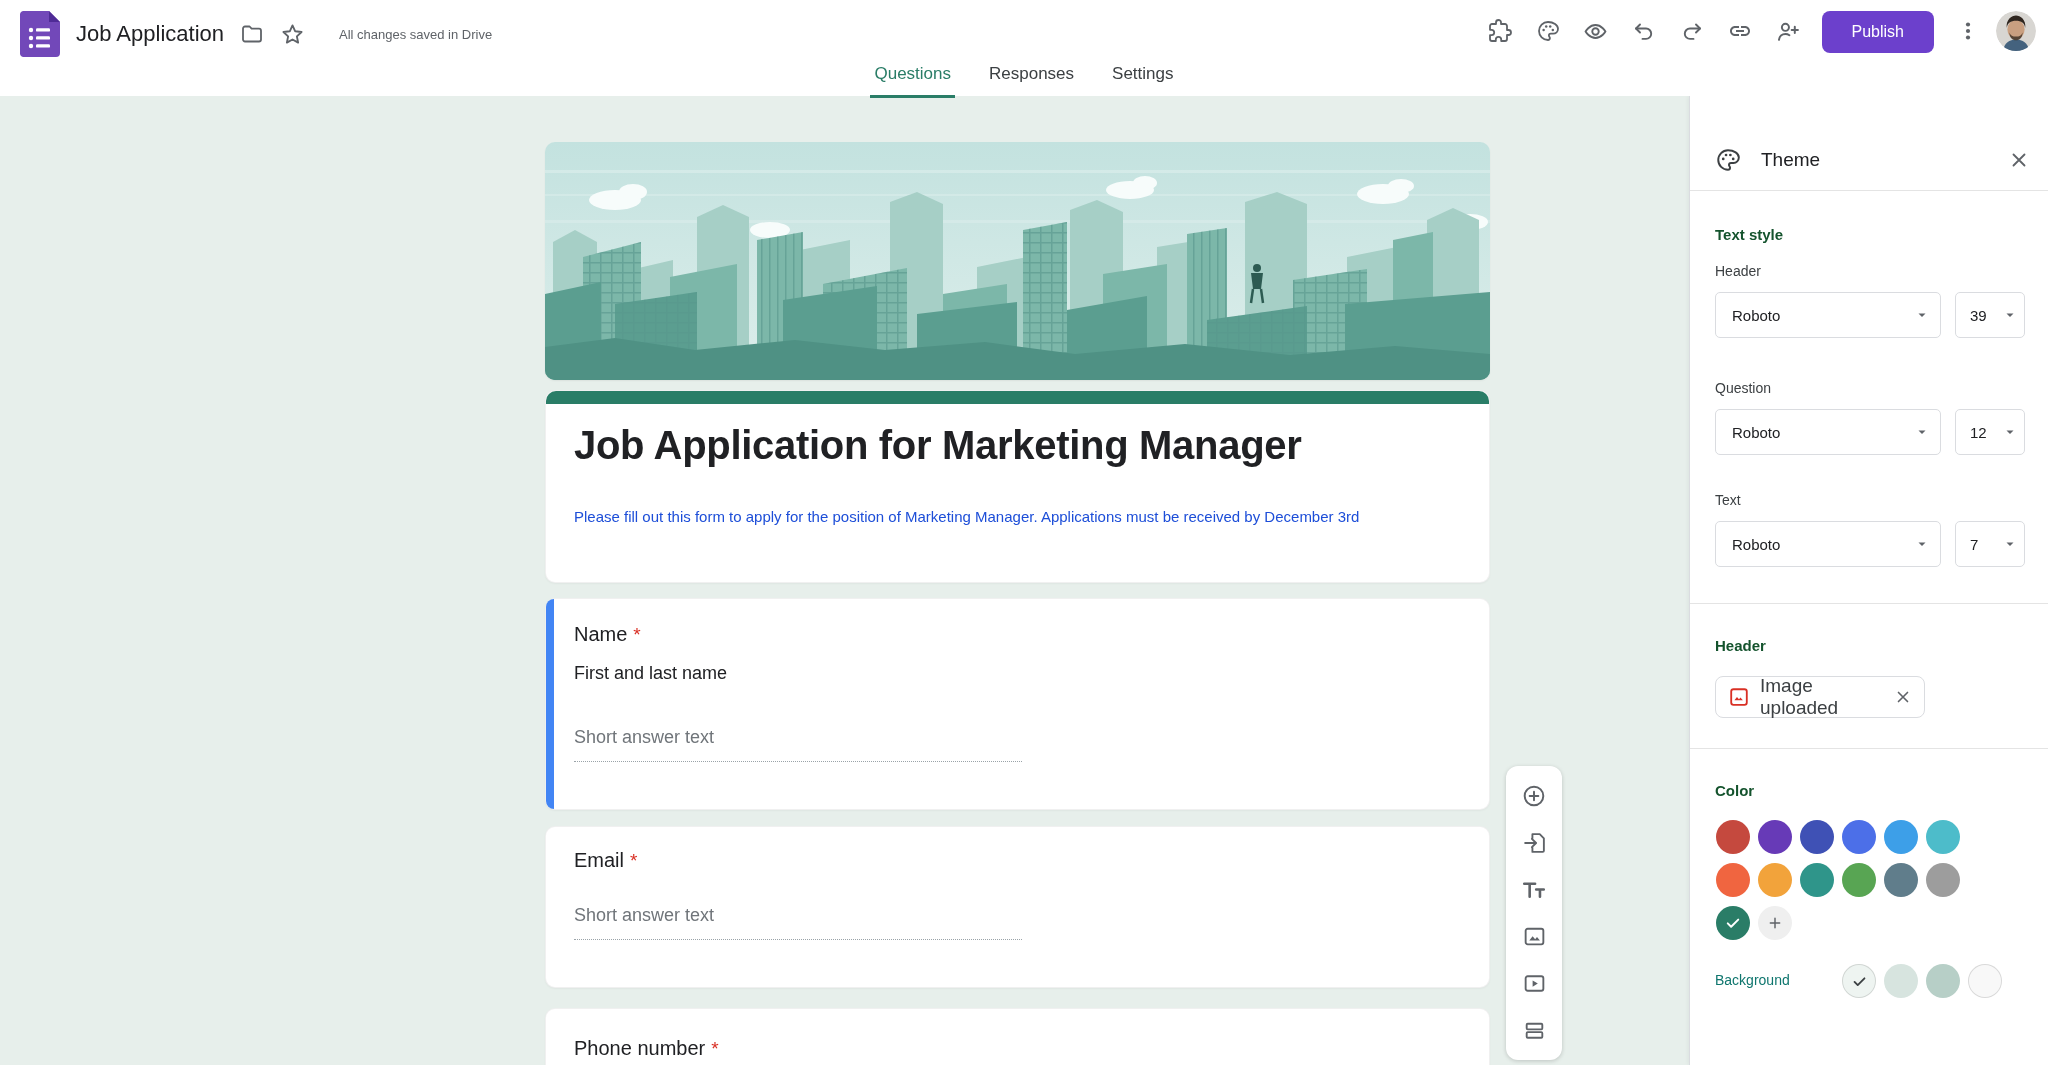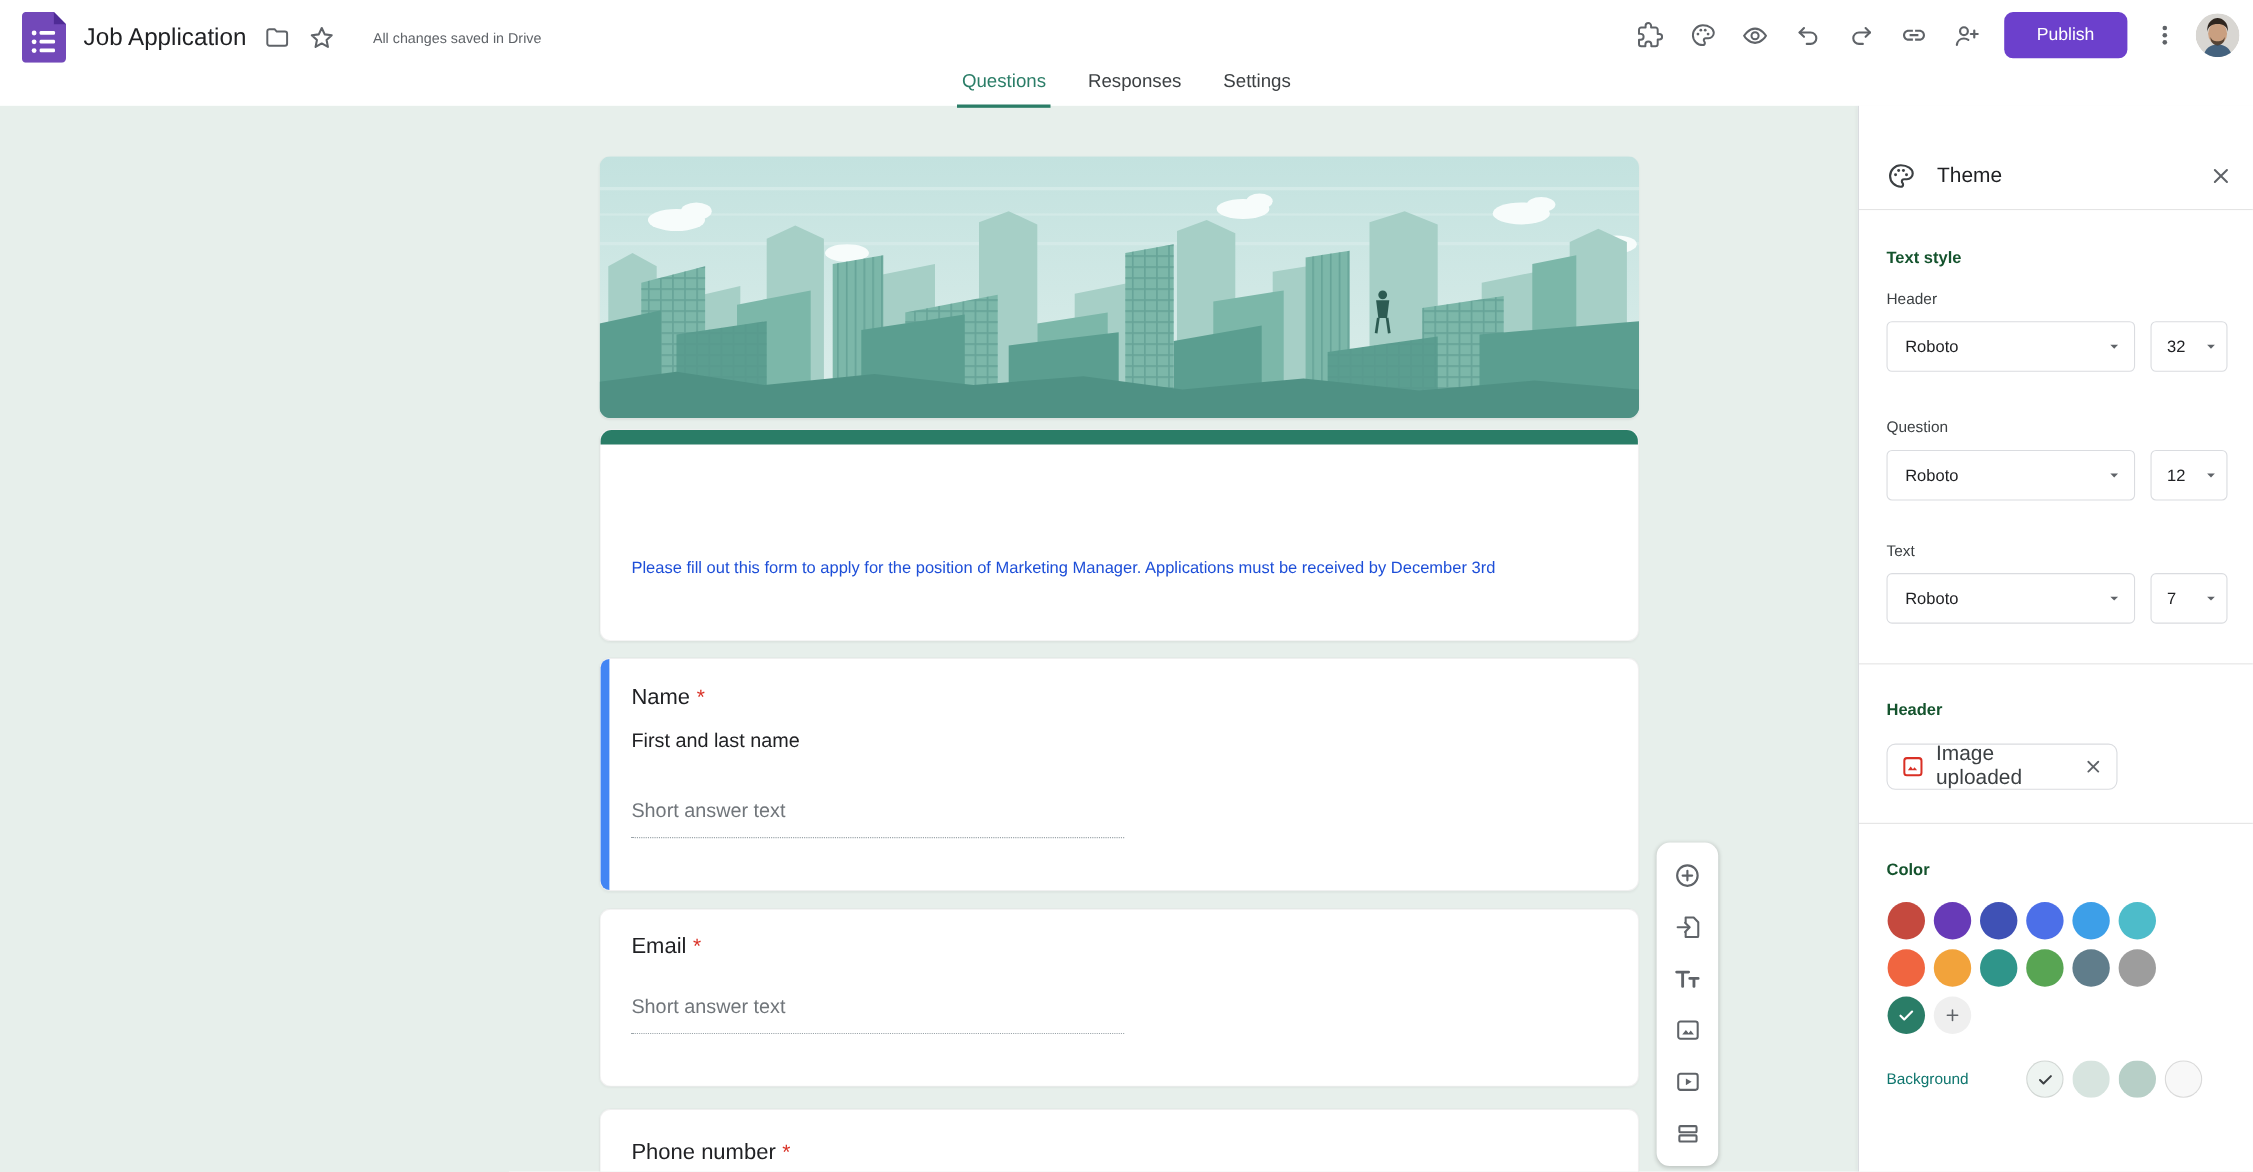--- a/index.html
+++ b/index.html
@@ -6,21 +6,21 @@
   html,body { width:2048px; height:1065px; overflow:hidden; background:#fff;
     font-family:"Liberation Sans","DejaVu Sans",sans-serif; color:#202124; }
 
   
   .topbar { position:absolute; left:0; top:0; width:2048px; height:96px; background:#fff; z-index:5; }
   .tb-left { position:absolute; left:20px; top:6px; height:56px; display:flex; align-items:center; }
   .logo { width:40px; height:46px; position:relative; cursor:pointer; }
   .doc-title { font-size:22px; color:#202124; margin-left:16px; white-space:nowrap; }
   .tb-ic { width:40px; height:40px; border-radius:50%; display:flex; align-items:center; justify-content:center; cursor:pointer; }
   .saved { font-size:13px; color:#5f6368; margin-left:27px; white-space:nowrap; }
-  .tb-right { position:absolute; right:12px; top:11px; display:flex; align-items:center; gap:8px; }
+  .tb-right { position:absolute; right:12px; top:11px; display:flex; gap:8px; }
   .publish-btn { background:#6c40cc; color:#fff; border:none; border-radius:8px; height:42px;
     padding:0 30px; font-size:16px; font-family:inherit; cursor:pointer; margin:0 6px; }
   .avatar { width:40px; height:40px; border-radius:50%; overflow:hidden; cursor:pointer; }
 
   
   .tabs { position:absolute; left:0; top:58px; width:100%; display:flex; justify-content:center; gap:30px;text-align:center; }
   .tab { font-size:17px; color:#3c4043; padding:6px 4px 11px; cursor:pointer; border-bottom:3px solid transparent; }
   .tab.active { color:#2a7d67; border-bottom-color:#2a7d67; font-weight:400; }
 
   
@@ -261,20 +261,21 @@
         <circle cx="712" cy="126" r="4" fill="#2d5b52"></circle>
         <path d="M706 131h12l-2 16h-8z" fill="#2d5b52"></path>
         <path d="M708 147l-2 14M716 147l2 14" stroke="#2d5b52" stroke-width="2.5" fill="none"></path>
       </g>
       <polygon points="0,238 0,205 70,196 150,208 250,198 340,208 440,200 530,212 640,202 745,213 850,204 945,212 945,238" fill="#4f9184"></polygon>
     </svg>
   </div>
 
   <section class="card title-card">
     <div class="accent-bar"></div>
+    <h1 class="form-title">Job Application for Marketing Manager</h1>
     <p class="form-desc">Please fill out this form to apply for the position of Marketing Manager. Applications must be received by December 3rd</p>
   </section>
 
   <section class="card q-card1">
     <div class="sel-bar"></div>
     <div class="q-label" style="top:24px">
       <span>Name</span><span class="req">*</span>
     </div>
     <div class="q-desc" style="top:64px">First and last name</div>
     <div class="q-ph" style="top:128px">Short answer text</div>
@@ -356,21 +357,21 @@
 
   <div class="fld-l" style="top:167px">Header</div>
   <div class="dd-row" style="top:196px">
     <div class="dd dd-font">
       <span>Roboto</span>
       <svg width="12" height="12" viewBox="0 0 24 24">
           <path d="M5 9l7 7 7-7z" fill="#5f6368"></path>
         </svg>
     </div>
     <div class="dd dd-size">
-      <span>32</span>
+      <span>39</span>
       <svg width="12" height="12" viewBox="0 0 24 24">
           <path d="M5 9l7 7 7-7z" fill="#5f6368"></path>
         </svg>
     </div>
   </div>
 
   <div class="fld-l" style="top:284px">Question</div>
   <div class="dd-row" style="top:313px">
     <div class="dd dd-font">
       <span>Roboto</span>

